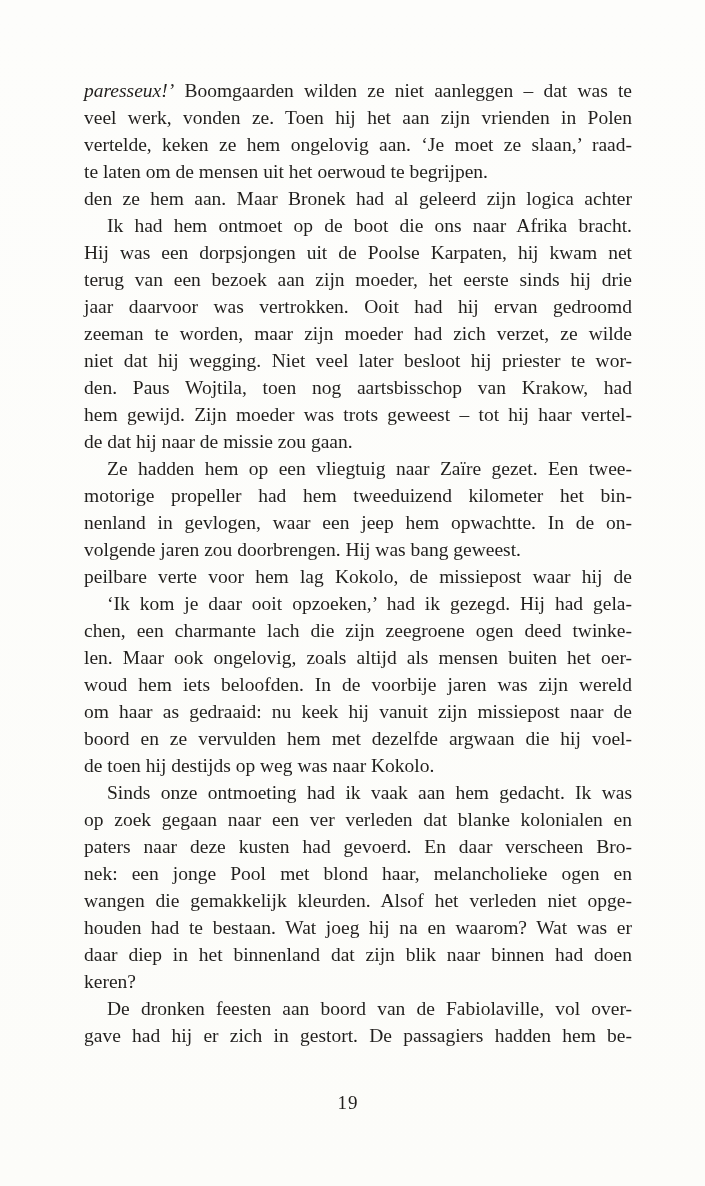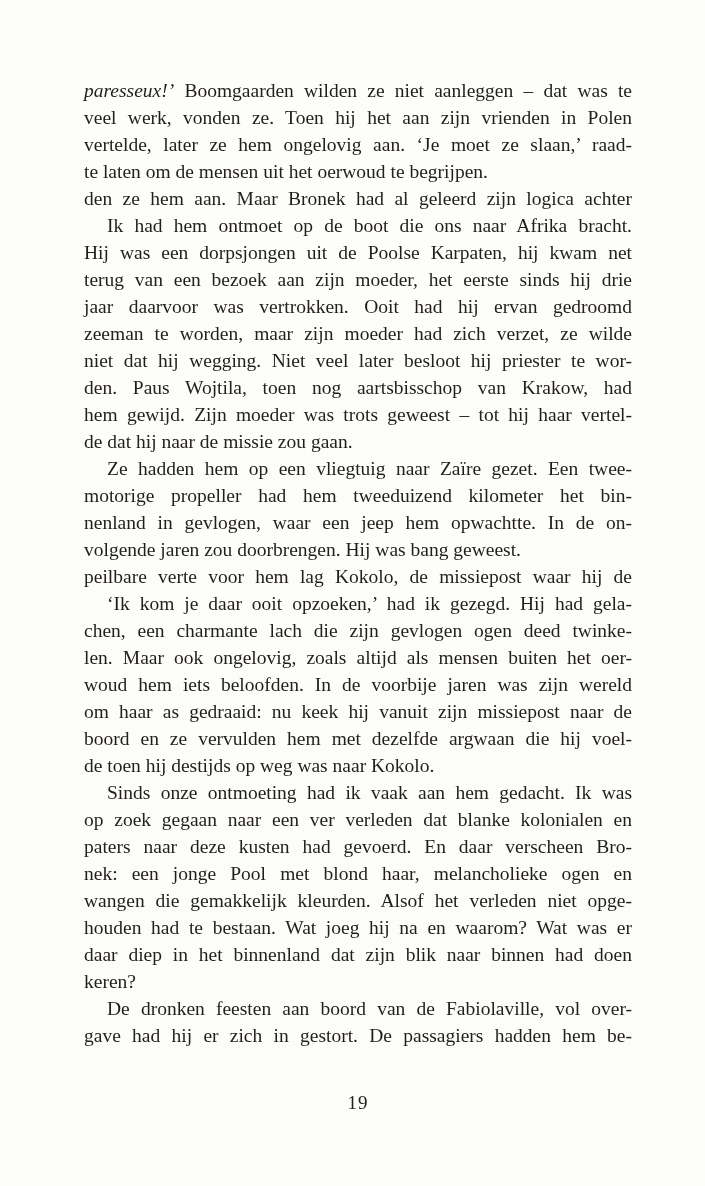--- a/index.html
+++ b/index.html
@@ -34,36 +34,36 @@
   .line.last {
     text-align-last: left;
   }
   .paragraph.indent .line:first-child {
     text-indent: 23px;
   }
   .italic { font-style: italic; }
   .page-number {
     position: absolute;
     top: 1092px;
-    left: 84px;
+    left: 74px;
     width: 548px;
     text-align: center;
     font-size: 19px;
     letter-spacing: 1px;
   }
 </style>
 </head>
 <body>
 
 <div class="page">
   <div class="text-block">
       <div class="paragraph">
         <div class="line"><span class="italic">paresseux!’</span><span class=""> Boomgaarden wilden ze niet aanleggen – dat was te</span></div>
         <div class="line">veel werk, vonden ze. Toen hij het aan zijn vrienden in Polen</div>
-        <div class="line">vertelde, later ze hem ongelovig aan. ‘Je moet ze slaan,’ raad-</div>
+        <div class="line">vertelde, keken ze hem ongelovig aan. ‘Je moet ze slaan,’ raad-</div>
         <div class="line last">te laten om de mensen uit het oerwoud te begrijpen.</div>
         <div class="line">den ze hem aan. Maar Bronek had al geleerd zijn logica achter</div>
       </div>
       <div class="paragraph indent">
         <div class="line">Ik had hem ontmoet op de boot die ons naar Afrika bracht.</div>
         <div class="line">Hij was een dorpsjongen uit de Poolse Karpaten, hij kwam net</div>
         <div class="line">terug van een bezoek aan zijn moeder, het eerste sinds hij drie</div>
         <div class="line">jaar daarvoor was vertrokken. Ooit had hij ervan gedroomd</div>
         <div class="line">zeeman te worden, maar zijn moeder had zich verzet, ze wilde</div>
         <div class="line">niet dat hij wegging. Niet veel later besloot hij priester te wor-</div>
@@ -73,21 +73,21 @@
       </div>
       <div class="paragraph indent">
         <div class="line">Ze hadden hem op een vliegtuig naar Zaïre gezet. Een twee-</div>
         <div class="line">motorige propeller had hem tweeduizend kilometer het bin-</div>
         <div class="line">nenland in gevlogen, waar een jeep hem opwachtte. In de on-</div>
         <div class="line last">volgende jaren zou doorbrengen. Hij was bang geweest.</div>
         <div class="line">peilbare verte voor hem lag Kokolo, de missiepost waar hij de</div>
       </div>
       <div class="paragraph indent">
         <div class="line">‘Ik kom je daar ooit opzoeken,’ had ik gezegd. Hij had gela-</div>
-        <div class="line">chen, een charmante lach die zijn gevlogen ogen deed twinke-</div>
+        <div class="line">chen, een charmante lach die zijn zeegroene ogen deed twinke-</div>
         <div class="line">len. Maar ook ongelovig, zoals altijd als mensen buiten het oer-</div>
         <div class="line">woud hem iets beloofden. In de voorbije jaren was zijn wereld</div>
         <div class="line">om haar as gedraaid: nu keek hij vanuit zijn missiepost naar de</div>
         <div class="line">boord en ze vervulden hem met dezelfde argwaan die hij voel-</div>
         <div class="line last">de toen hij destijds op weg was naar Kokolo.</div>
       </div>
       <div class="paragraph indent">
         <div class="line">Sinds onze ontmoeting had ik vaak aan hem gedacht. Ik was</div>
         <div class="line">op zoek gegaan naar een ver verleden dat blanke kolonialen en</div>
         <div class="line">paters naar deze kusten had gevoerd. En daar verscheen Bro-</div>

